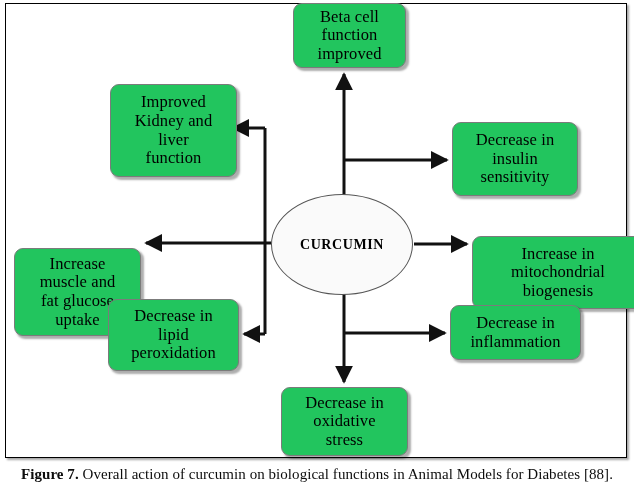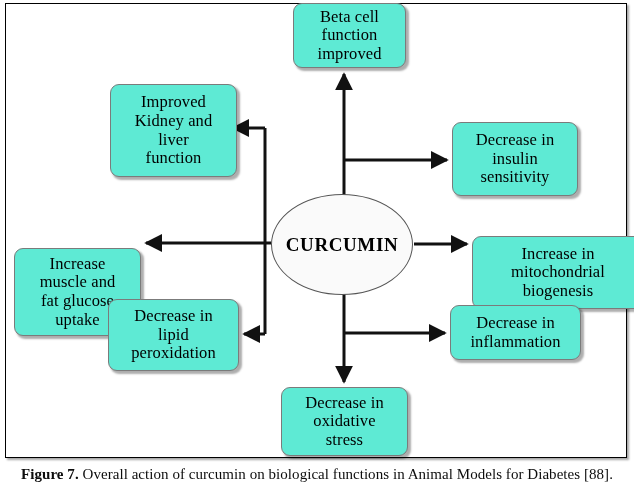--- a/index.html
+++ b/index.html
@@ -43,21 +43,21 @@
     height: 494px;
     pointer-events: none;
   }
 
   
   .node {
     position: absolute;
     box-sizing: border-box;
     border: 1.2px solid #7b7b7b;
     border-radius: 9px;
-    background: #5eead4;
+    background: #22c55e;
     box-shadow: 2.5px 2.5px 2px rgba(0,0,0,0.32);
     display: flex;
     align-items: center;
     justify-content: center;
     text-align: center;
     color: #000000;
     font-size: 16.5px;
     line-height: 1.13;
     padding: 2px 4px;
     white-space: pre-line;
@@ -69,21 +69,21 @@
     position: absolute;
     box-sizing: border-box;
     border: 1.3px solid #555555;
     border-radius: 50%;
     background: #fafafa;
     display: flex;
     align-items: center;
     justify-content: center;
     text-align: center;
     font-weight: bold;
-    font-size: 19px;
+    font-size: 14px;
     letter-spacing: .6px;
     color: #000000;
   }
 
   
   #node-beta          { left: 293px; top: 3px;   width: 113px; height: 65px; }
   #node-kidney        { left: 110px; top: 84px;  width: 127px; height: 93px; }
   #node-insulin       { left: 452px; top: 122px; width: 126px; height: 74px; }
   #node-glucose       { left: 14px;  top: 200px; width: 127px; height: 88px; margin-top: 48px; }
   #node-mito          { left: 472px; top: 211px; width: 172px; height: 73px; margin-top: 25px; }

